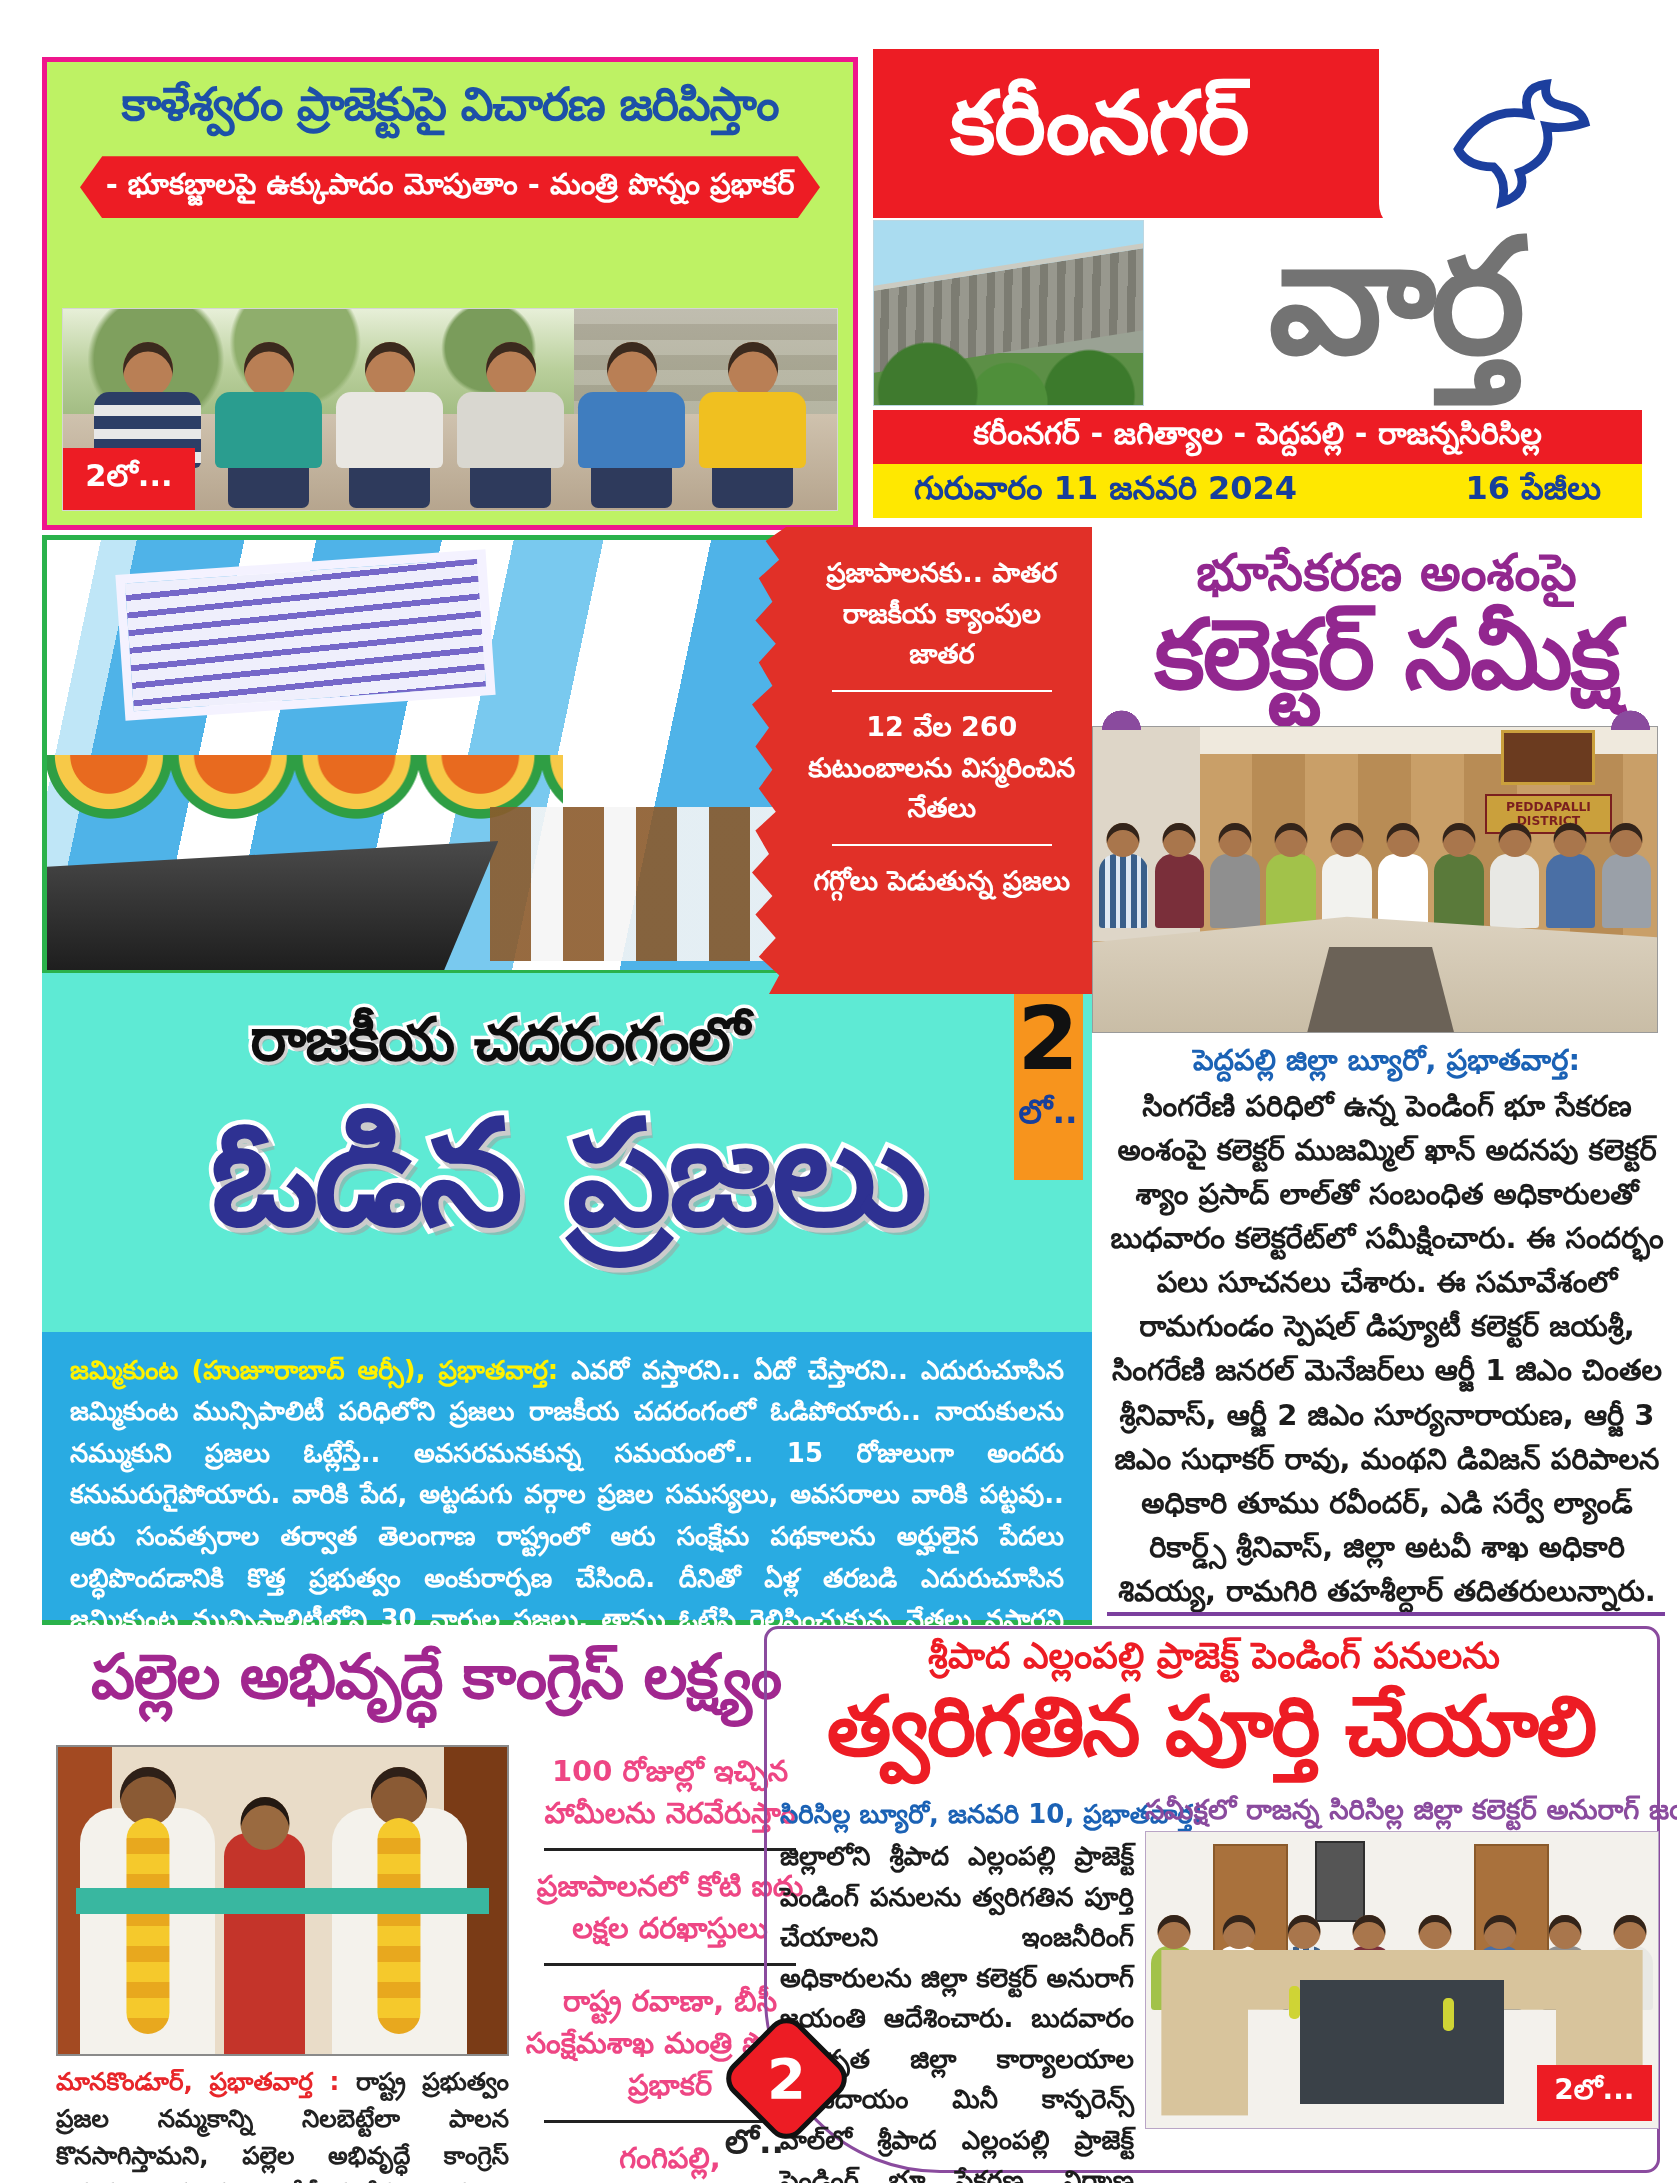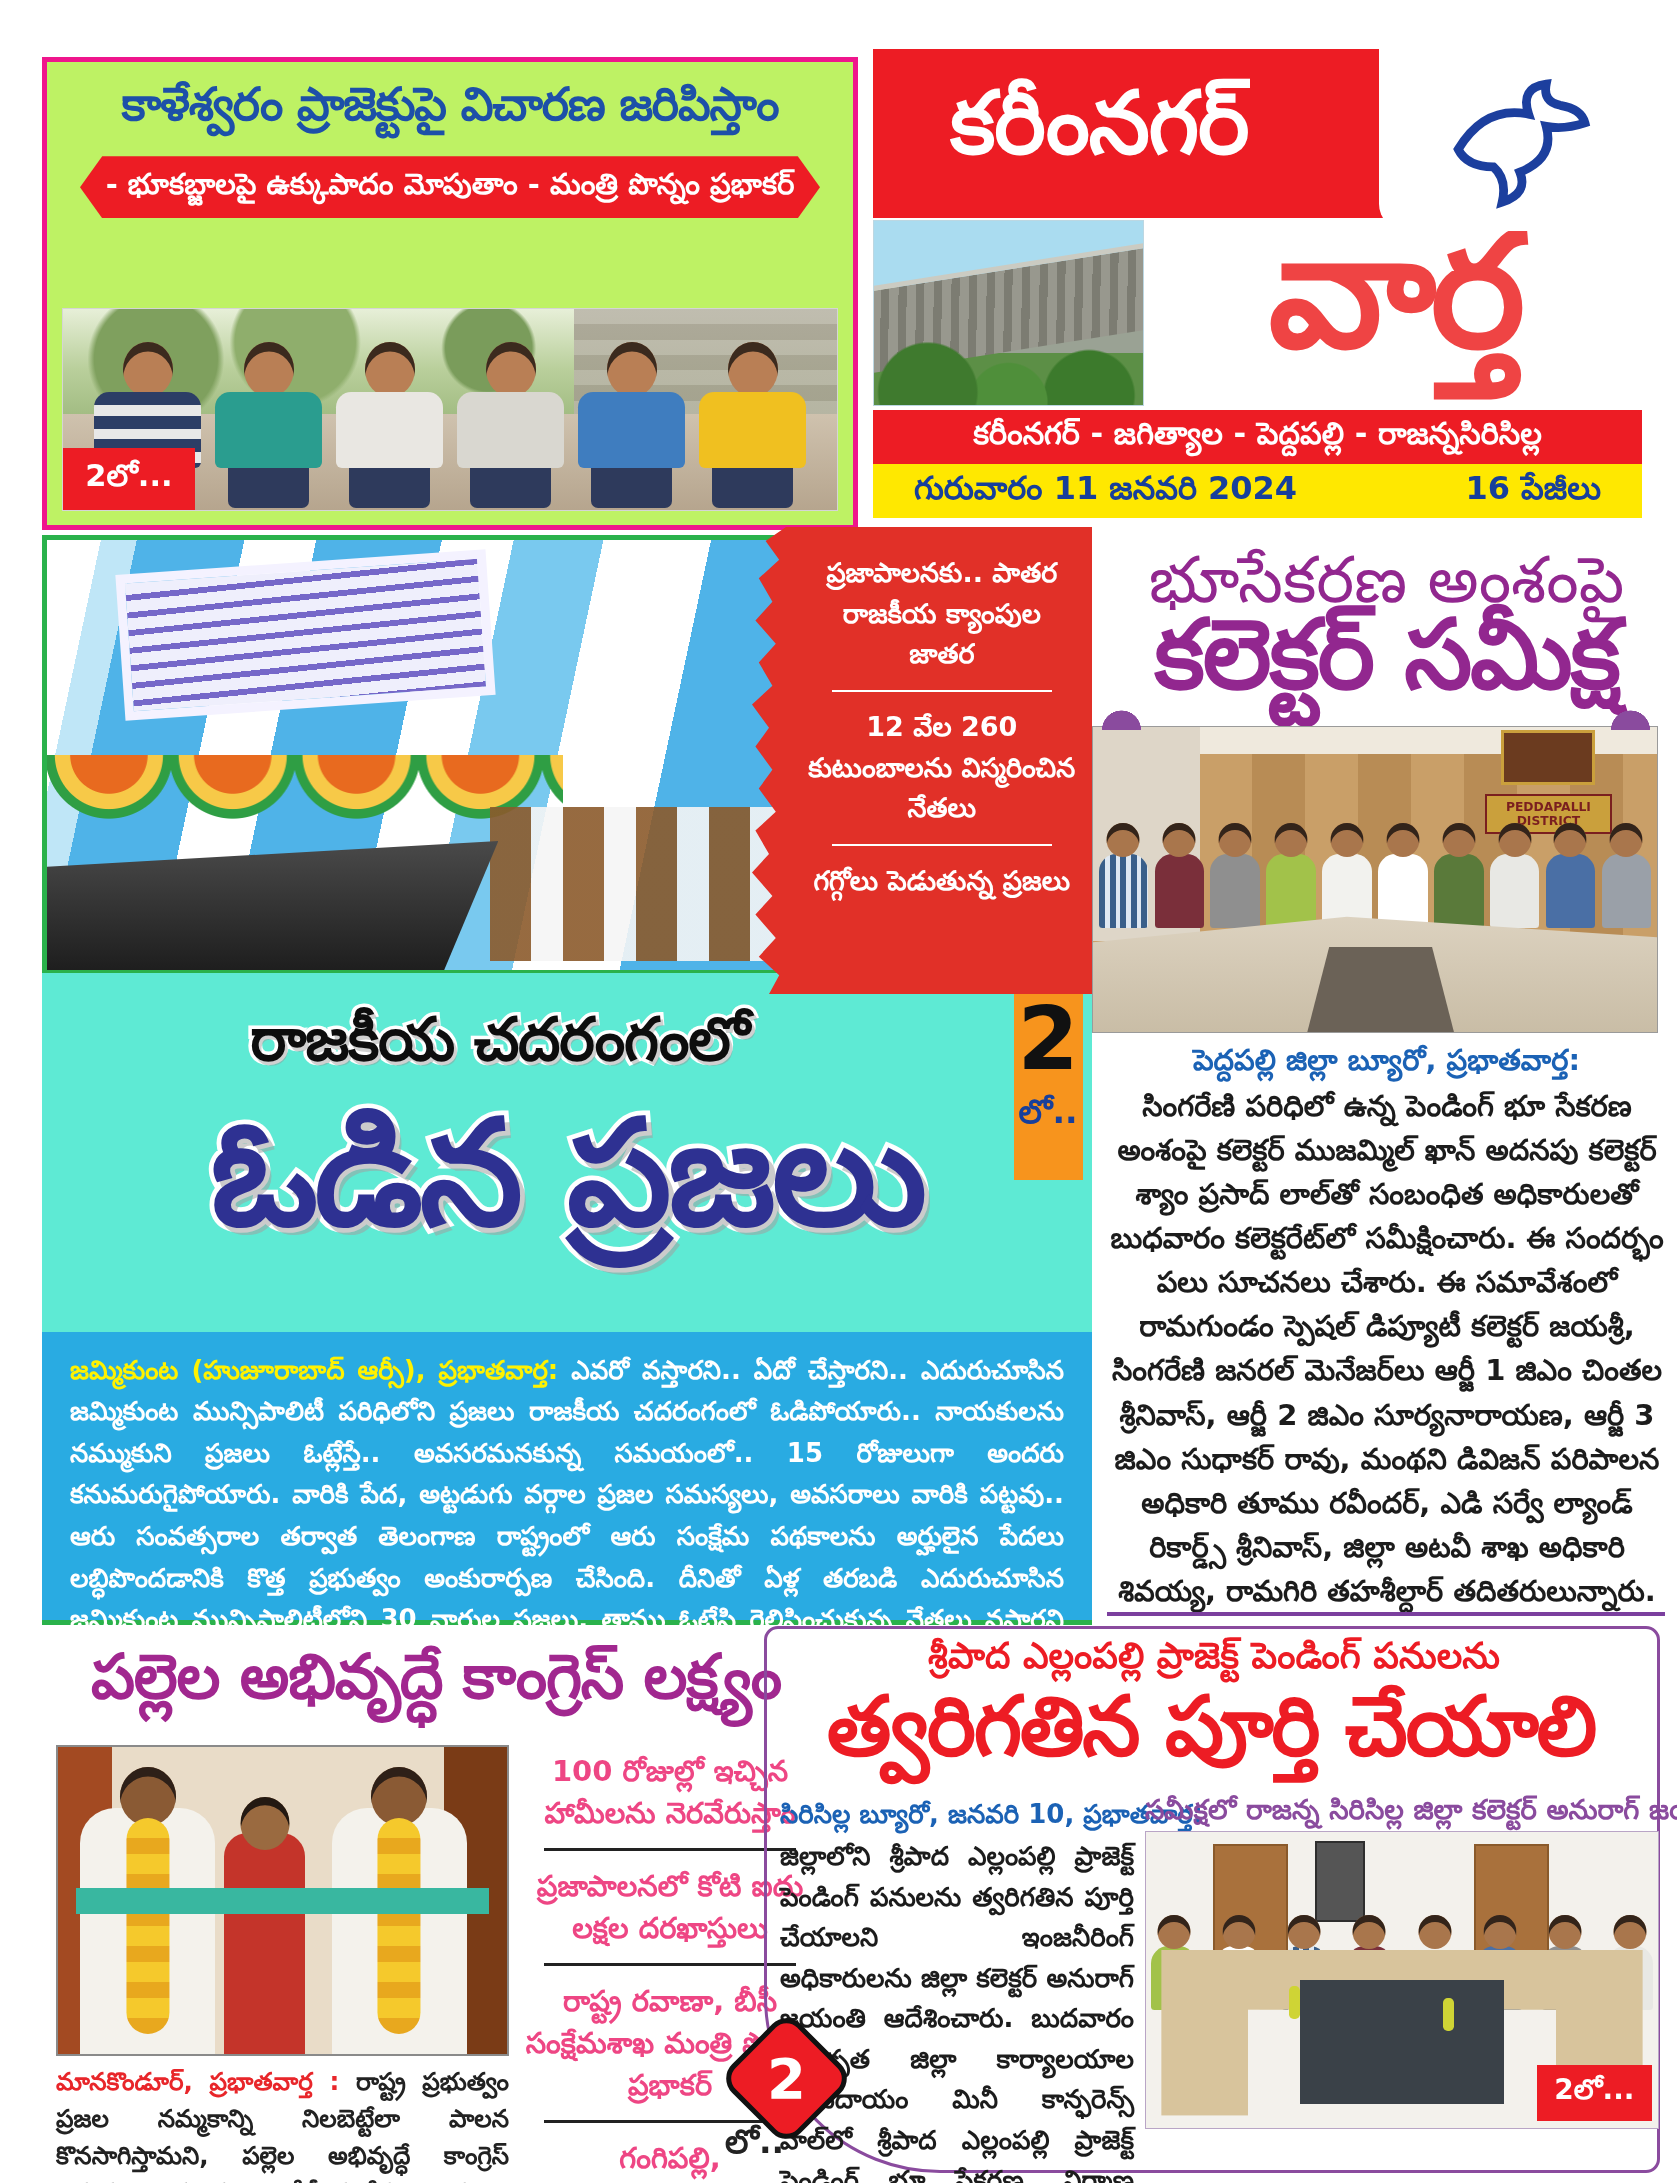--- a/index.html
+++ b/index.html
@@ -37,21 +37,21 @@
   .s5{background:#3f7dbf;}
   .s6{background:#f0c020;}
   .pageref{position:absolute;left:0;bottom:0;background:#ed1c24;color:#fff;font-size:30.5px;font-weight:700;
            padding:9.4px 22px;z-index:5;}
 
   
   .mh-red{left:873px;top:49px;width:769px;height:169px;background:#ed1c24;display:flex;align-items:center;}
   .mh-red span{color:#fff;font-size:87px;font-weight:700;padding-left:77px;letter-spacing:-1.2px;}
   .mh-dove{left:1379px;top:49px;width:263px;height:182px;background:#fff;border-radius:0 0 0 27px;
            display:flex;align-items:center;justify-content:center;z-index:3;}
-  .mh-main{left:1146px;top:183px;width:496px;height:215px;color:#ef4444;font-size:160px;font-weight:700;
+  .mh-main{left:1146px;top:189px;width:496px;height:215px;color:#737373;font-size:160px;font-weight:700;
            text-align:center;line-height:215px;letter-spacing:-5.9px;z-index:2;}
   .mh-dam{left:873px;top:220px;width:271px;height:186px;border:1.8px solid #bcd7e2;box-sizing:border-box;overflow:hidden;}
   .dam{background:linear-gradient(180deg,#aadcf0 0 36%,#cfe3cf 36% 42%,#9aa294 42% 72%,#5c8f46 72% 100%);}
   .dam::before{content:"";position:absolute;left:-6%;top:24%;width:112%;height:44%;
     background:repeating-linear-gradient(100deg,#98988e 0 9.4px,#7c7c72 9.4px 17.6px);
     transform:rotate(-9deg);border-top:5.9px solid #cbcbc2;}
   .dam::after{content:"";position:absolute;left:0;bottom:0;width:100%;height:34%;
     background:radial-gradient(circle at 20% 80%,#3f7a2e 0 22%,transparent 23%),
                radial-gradient(circle at 50% 95%,#4f8f3a 0 26%,transparent 27%),
                radial-gradient(circle at 80% 85%,#3c7a2c 0 20%,transparent 21%);}
@@ -94,21 +94,21 @@
       font-size:147px;font-weight:700;letter-spacing:-3.5px;
       -webkit-text-stroke:9.4px #fff;paint-order:stroke fill;
       text-shadow:5.9px 7px 0 rgba(160,160,160,.55);}
 
   .lead-bodybox{left:42px;top:1332px;width:1050px;height:293px;background:#29abe2;border-bottom:5.9px solid #2ab24b;
       box-sizing:border-box;padding:17.6px 28px;}
   .lead-bodybox p{margin:0;font-size:26px;font-weight:700;color:#fff;line-height:1.6;text-align:justify;}
   .lead-bodybox .dl{color:#fff200;}
 
   
-  .col-kicker{left:1114px;top:543px;width:545px;text-align:center;color:#92278f;font-size:64px;font-weight:400;}
+  .col-kicker{left:1114px;top:543px;width:545px;text-align:center;color:#92278f;font-size:51px;font-weight:700;}
   .col-headline{left:1102px;top:598px;width:569px;text-align:center;color:#92278f;font-size:97px;font-weight:700;letter-spacing:-2.3px;}
   .orn{width:43px;height:23.5px;background:radial-gradient(circle at 50% 100%,#8a4b9e 0 60%,transparent 61%);z-index:2;}
   .col-photo{left:1092px;top:726px;width:566px;height:307px;border:1.2px solid #9a9a9a;box-sizing:border-box;overflow:hidden;}
   .meet1{background:linear-gradient(180deg,#efe9dd 0 9%,transparent 9%),
          repeating-linear-gradient(90deg,#c99f68 0 53px,#b88c55 53px 106px);}
   .m1-left{position:absolute;left:0;top:0;width:19%;height:70%;background:#ded6c8;}
   .m1-frame{position:absolute;right:11%;top:1%;width:88px;height:49px;background:#6b3b1f;border:3.5px solid #caa03c;}
   .m1-sign{position:absolute;right:8%;top:22%;width:123px;height:36px;background:#caa03c;border:2.9px solid #7a1f1f;
            color:#7a1f1f;font-size:12.3px;font-weight:700;display:flex;align-items:center;justify-content:center;text-align:center;}
   .m1-people{position:absolute;left:1%;top:32%;width:98%;height:34%;display:flex;justify-content:space-between;}

